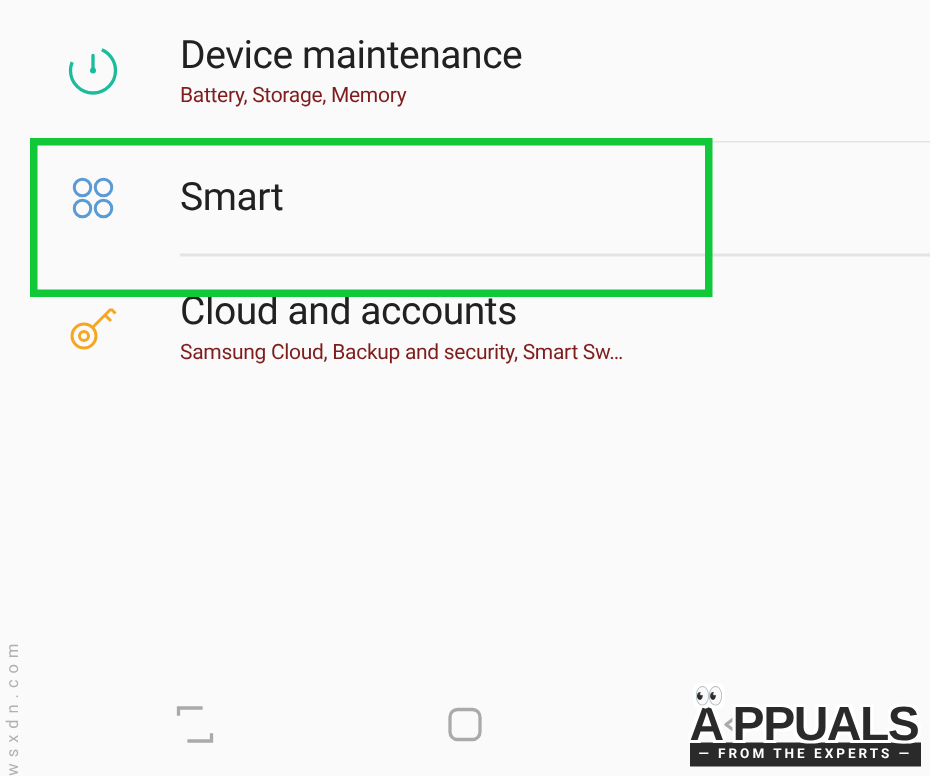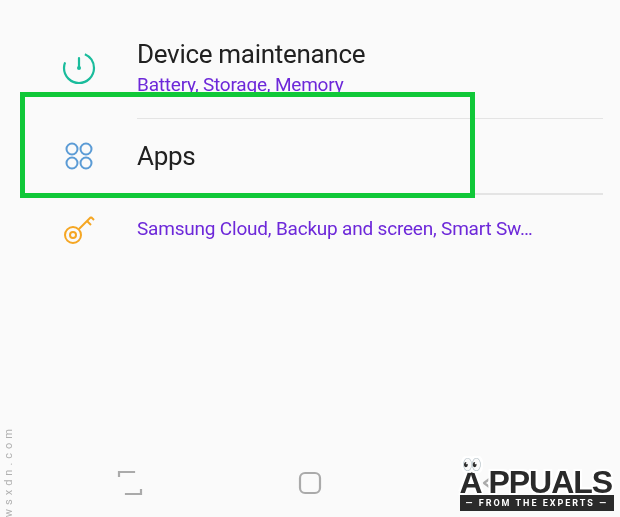--- a/index.html
+++ b/index.html
@@ -5,21 +5,21 @@
     * { box-sizing: border-box; margin: 0; padding: 0; }
     body {
       width: 620px;
       height: 517px;
       background: #fafafa;
       font-family: -apple-system, BlinkMacSystemFont, "Segoe UI", Roboto, sans-serif;
       overflow: hidden;
       position: relative;
     }
     .settings-list {
-      padding: 17px;
+      padding: 0;
       background: #fafafa;
     }
     .icon-box {
       width: 48px;
       height: 48px;
       display: flex;
       align-items: center;
       justify-content: center;
       margin-right: 0;
       position: absolute;
@@ -37,22 +37,22 @@
       flex-direction: column;
       gap: 4px;
     }
     .title {
       font-size: 26px;
       color: #212121;
       font-weight: 400;
       letter-spacing: -0.3px;
     }
     .subtitle {
-      font-size: 19px;
-      color: #6d28d9;
+      font-size: 14px;
+      color: #7f1d1d;
       font-weight: 400;
       letter-spacing: -0.2px;
     }
     .divider {
       height: 1px;
       background: #e4e4e4;
       margin-left: 120px;
     }
     .highlight-box {
       position: absolute;
@@ -139,39 +139,40 @@
   <div class="item-row">
     <div class="icon-box">
       <svg width="36" height="36" viewBox="0 0 36 36">
         <circle cx="11" cy="11" r="5.5" fill="none" stroke="#5b9bd5" stroke-width="2"></circle>
         <circle cx="25" cy="11" r="5.5" fill="none" stroke="#5b9bd5" stroke-width="2"></circle>
         <circle cx="11" cy="25" r="5.5" fill="none" stroke="#5b9bd5" stroke-width="2"></circle>
         <circle cx="25" cy="25" r="5.5" fill="none" stroke="#5b9bd5" stroke-width="2"></circle>
       </svg>
     </div>
     <div class="text-col">
-      <span class="title">Apps</span>
+      <span class="title">Smart</span>
     </div>
   </div>
   <div class="divider"></div>
 
   <div class="divider"></div>
 
   <div class="item-row">
     <div class="icon-box">
       <svg width="38" height="38" viewBox="0 0 38 38">
         <circle cx="13" cy="25" r="8" fill="none" stroke="#f5a623" stroke-width="2"></circle>
         <circle cx="13" cy="25" r="3" fill="none" stroke="#f5a623" stroke-width="2"></circle>
         <line x1="19" y1="19" x2="31" y2="7" stroke="#f5a623" stroke-width="2"></line>
         <line x1="27" y1="11" x2="31" y2="15" stroke="#f5a623" stroke-width="2"></line>
         <line x1="31" y1="7" x2="34" y2="10" stroke="#f5a623" stroke-width="2"></line>
       </svg>
     </div>
     <div class="text-col">
-      <span class="subtitle">Samsung Cloud, Backup and screen, Smart Sw…</span>
+      <span class="title">Cloud and accounts</span>
+      <span class="subtitle">Samsung Cloud, Backup and security, Smart Sw…</span>
     </div>
   </div>
 
 </div>
 
 <div class="highlight-box" style="left:20px; top:92px; width:455px; height:106px;"></div>
 
 <div class="nav-bar">
   <div class="nav-btn">
     <svg width="28" height="28" viewBox="0 0 28 28">

